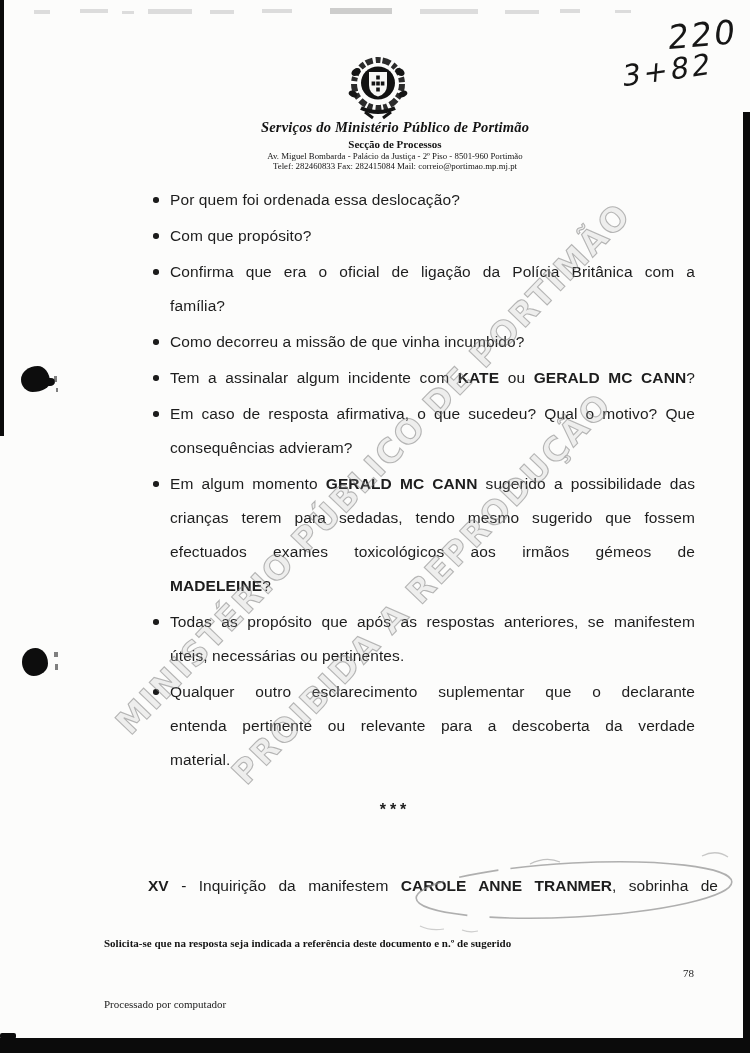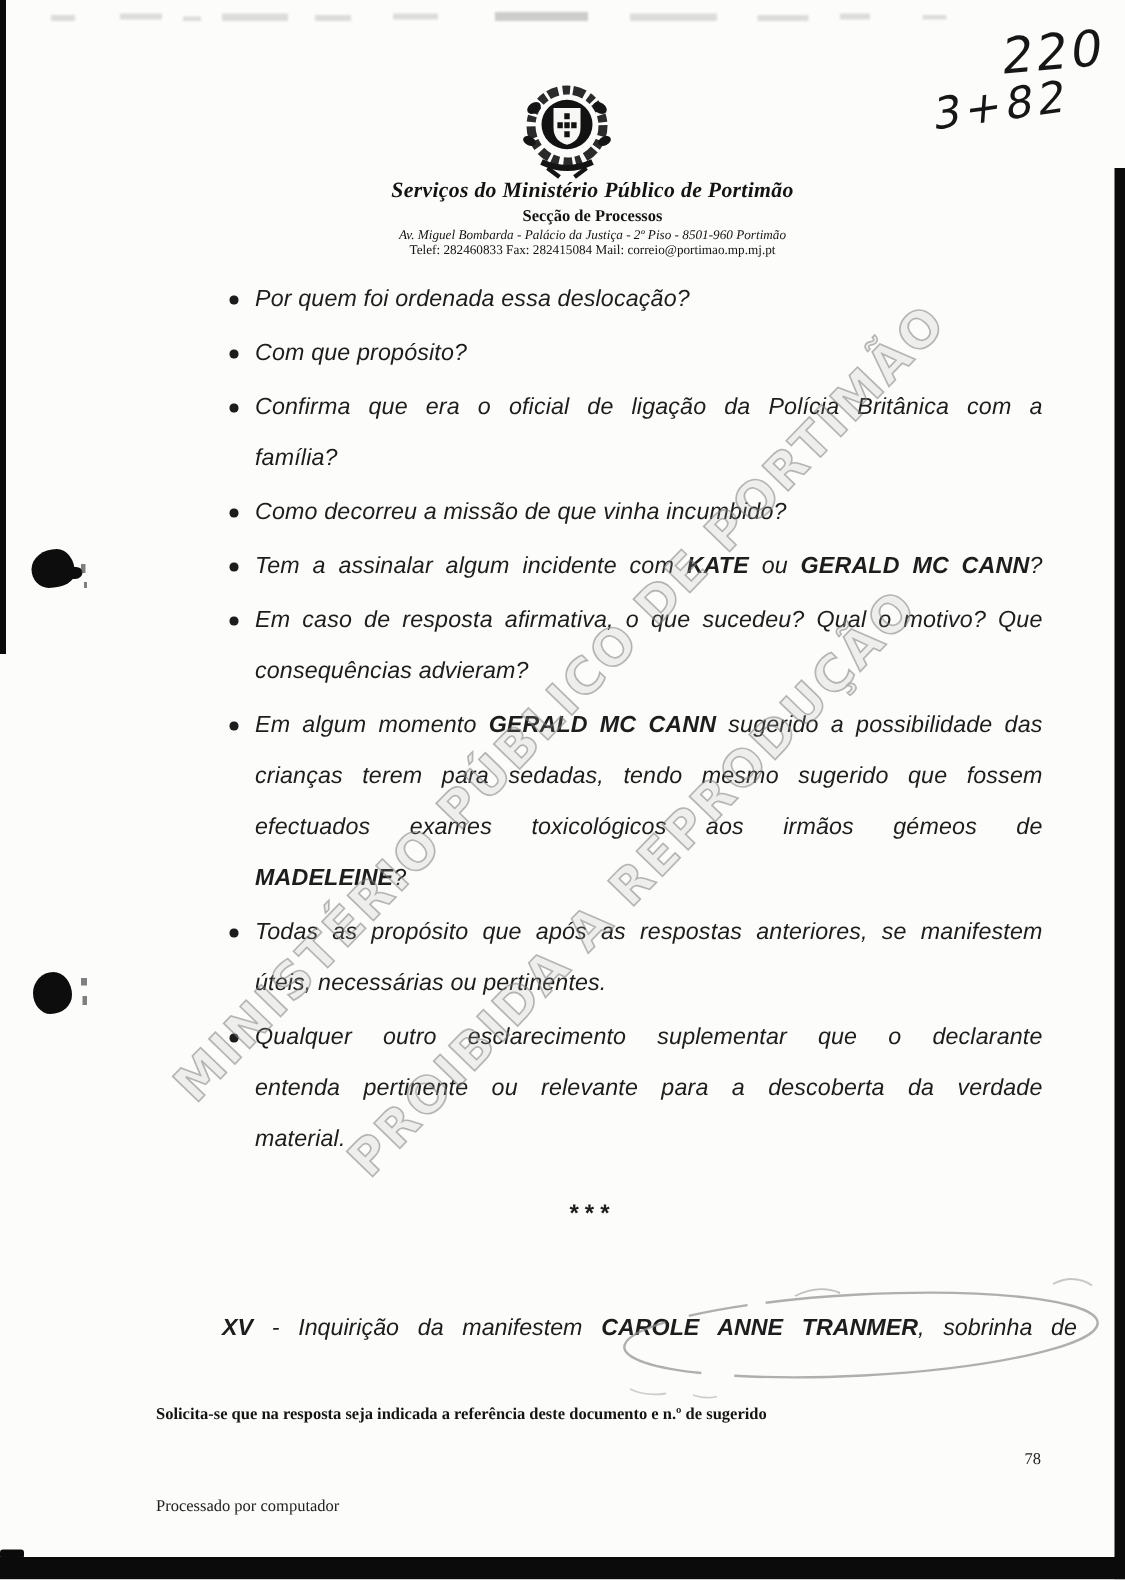--- a/index.html
+++ b/index.html
@@ -19,42 +19,42 @@
   .blob1{left:21px;top:366px;width:29px;height:26px;border-radius:58% 42% 60% 40% / 52% 62% 38% 48%;}
   .blob1t{left:46px;top:378px;width:9px;height:8px;border-radius:40% 60% 70% 30%;}
   .blob2{left:22px;top:648px;width:26px;height:28px;border-radius:52% 48% 55% 45% / 50% 55% 45% 50%;}
   .speck{position:absolute;background:rgba(60,60,60,.65);z-index:6;}
 
   
   .hdr-item{position:absolute;left:40px;width:710px;text-align:center;
         font-family:"Liberation Serif","DejaVu Serif",serif;color:#131313;z-index:2;}
   .org{top:119px;font-size:14.5px;font-weight:bold;letter-spacing:.2px;font-style:italic;}
   .sec{top:138px;font-size:11px;font-weight:bold;}
-  .addr{top:151px;font-size:8.8px;font-style:italic;}
+  .addr{top:151px;font-size:8.8px;}
   .tel{top:161px;font-size:8.8px;}
   .crest{position:absolute;left:341px;top:56px;width:74px;height:66px;z-index:2;}
 
   
   .hand{position:absolute;font-family:"DejaVu Sans",sans-serif;color:#161616;z-index:4;line-height:1;white-space:nowrap;}
   .hw1{left:668px;top:18px;font-size:33px;letter-spacing:2px;transform:rotate(-5deg) skewX(-10deg);}
   .hw2{left:622px;top:56px;font-size:29px;letter-spacing:3px;transform:rotate(-8deg) skewX(-12deg);}
 
   
   .wm{position:absolute;transform-origin:0 50%;font-family:"DejaVu Sans",sans-serif;font-size:33px;
       font-weight:bold;letter-spacing:2px;line-height:1;white-space:nowrap;pointer-events:none;z-index:5;
       color:rgba(170,170,170,.16);-webkit-text-stroke:1.1px rgba(128,128,128,.55);}
   .wm1{left:122px;top:712px;transform:rotate(-46deg);}
   .wm2{left:238px;top:762px;transform:rotate(-46deg);}
 
   
   .bullets{position:absolute;left:148px;top:183px;width:547px;font-size:15.5px;line-height:34px;
            letter-spacing:.1px;z-index:2;margin:0;padding:0;}
   .bullets li{position:relative;list-style:none;padding-left:22px;margin:0 0 2px 0;}
   .dot{position:absolute;left:5px;top:14px;width:5.5px;height:5.5px;border-radius:50%;background:#1c1c1c;}
-  .ln{text-align:justify;text-align-last:justify;font-style:italic;}
+  .ln{text-align:justify;text-align-last:justify;}
   .ln.e{text-align-last:left;}
   .b{font-weight:bold;}
 
   .stars{position:absolute;left:40px;top:801px;width:710px;text-align:center;font-weight:bold;
          font-size:16px;letter-spacing:4px;z-index:2;}
 
   .xv{position:absolute;left:148px;top:869px;width:570px;font-size:15.5px;line-height:34px;z-index:2;}
 
   .circle-svg{position:absolute;left:402px;top:842px;width:350px;height:95px;z-index:4;pointer-events:none;}
 

